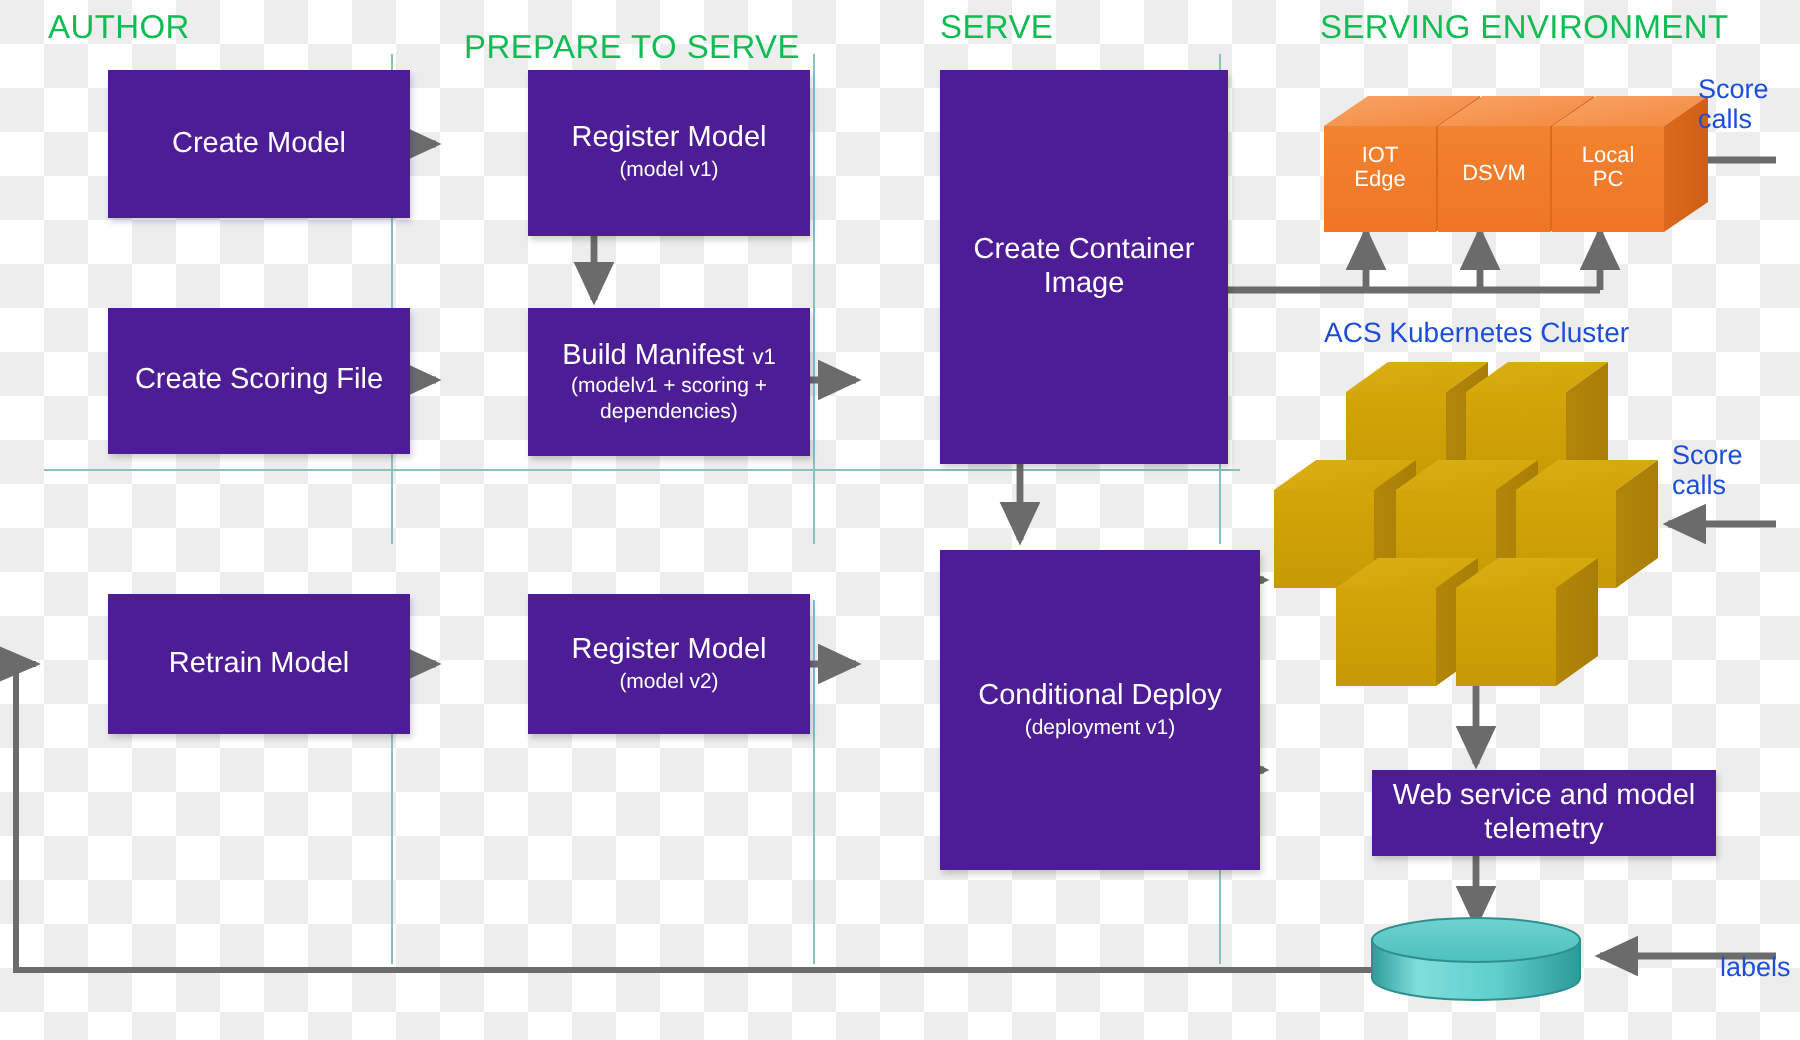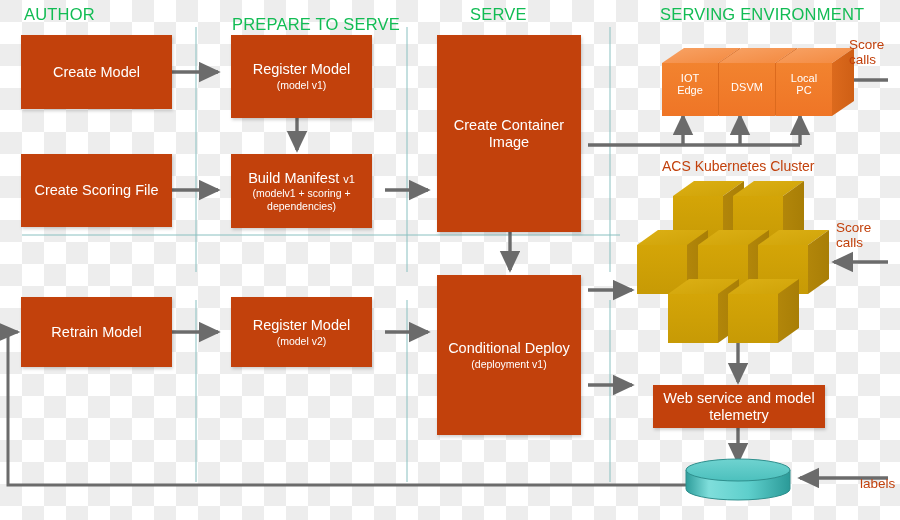--- a/index.html
+++ b/index.html
@@ -20,39 +20,40 @@
     font-size:16.5px;
     font-weight:400;
     letter-spacing:.2px;
     white-space:nowrap;
     line-height:1;
   }
 
   
   .tbox{
     position:absolute;
-    background:#c2410c;
+    background:#4c1d95;
     color:#ffffff;
     display:flex;
     flex-direction:column;
     align-items:center;
     justify-content:center;
     text-align:center;
     box-sizing:border-box;
     padding:2px 6px;
     box-shadow:1px 2px 3px rgba(0,0,0,.18);
+    margin-left:33px;
   }
   .tbox .t1{font-size:14.5px;line-height:1.15;white-space:nowrap;}
   .tbox .t1 .sup{font-size:11px;}
   .tbox .t2{font-size:10.5px;line-height:1.18;margin-top:1px;}
 
   
   .glabel{
     position:absolute;
-    color:#c2410c;
+    color:#1d4ed8;
     font-size:13.5px;
     line-height:1.12;
     text-align:left;
     white-space:nowrap;
   }
 
   
   .cubelabel{
     position:absolute;
     color:#fff;
@@ -252,21 +253,21 @@
 
   <div class="tbox" style="left:21px;top:297px;width:151px;height:70px;">
     <div class="t1">Retrain Model</div>
   </div>
 
   <div class="tbox" style="left:231px;top:297px;width:141px;height:70px;">
     <div class="t1">Register Model</div>
     <div class="t2">(model v2)</div>
   </div>
 
-  <div class="tbox" style="left:437px;top:275px;width:144px;height:160px;">
+  <div class="tbox" style="left:437px;top:275px;width:160px;height:160px;">
     <div class="t1">Conditional Deploy</div>
     <div class="t2">(deployment v1)</div>
   </div>
 
   <div class="tbox" style="left:653px;top:385px;width:172px;height:43px;">
     <div class="t1">Web service and model</div>
     <div class="t1">telemetry</div>
   </div>
 
   <div class="cubelabel" style="left:662px;top:72px;width:56px;">

